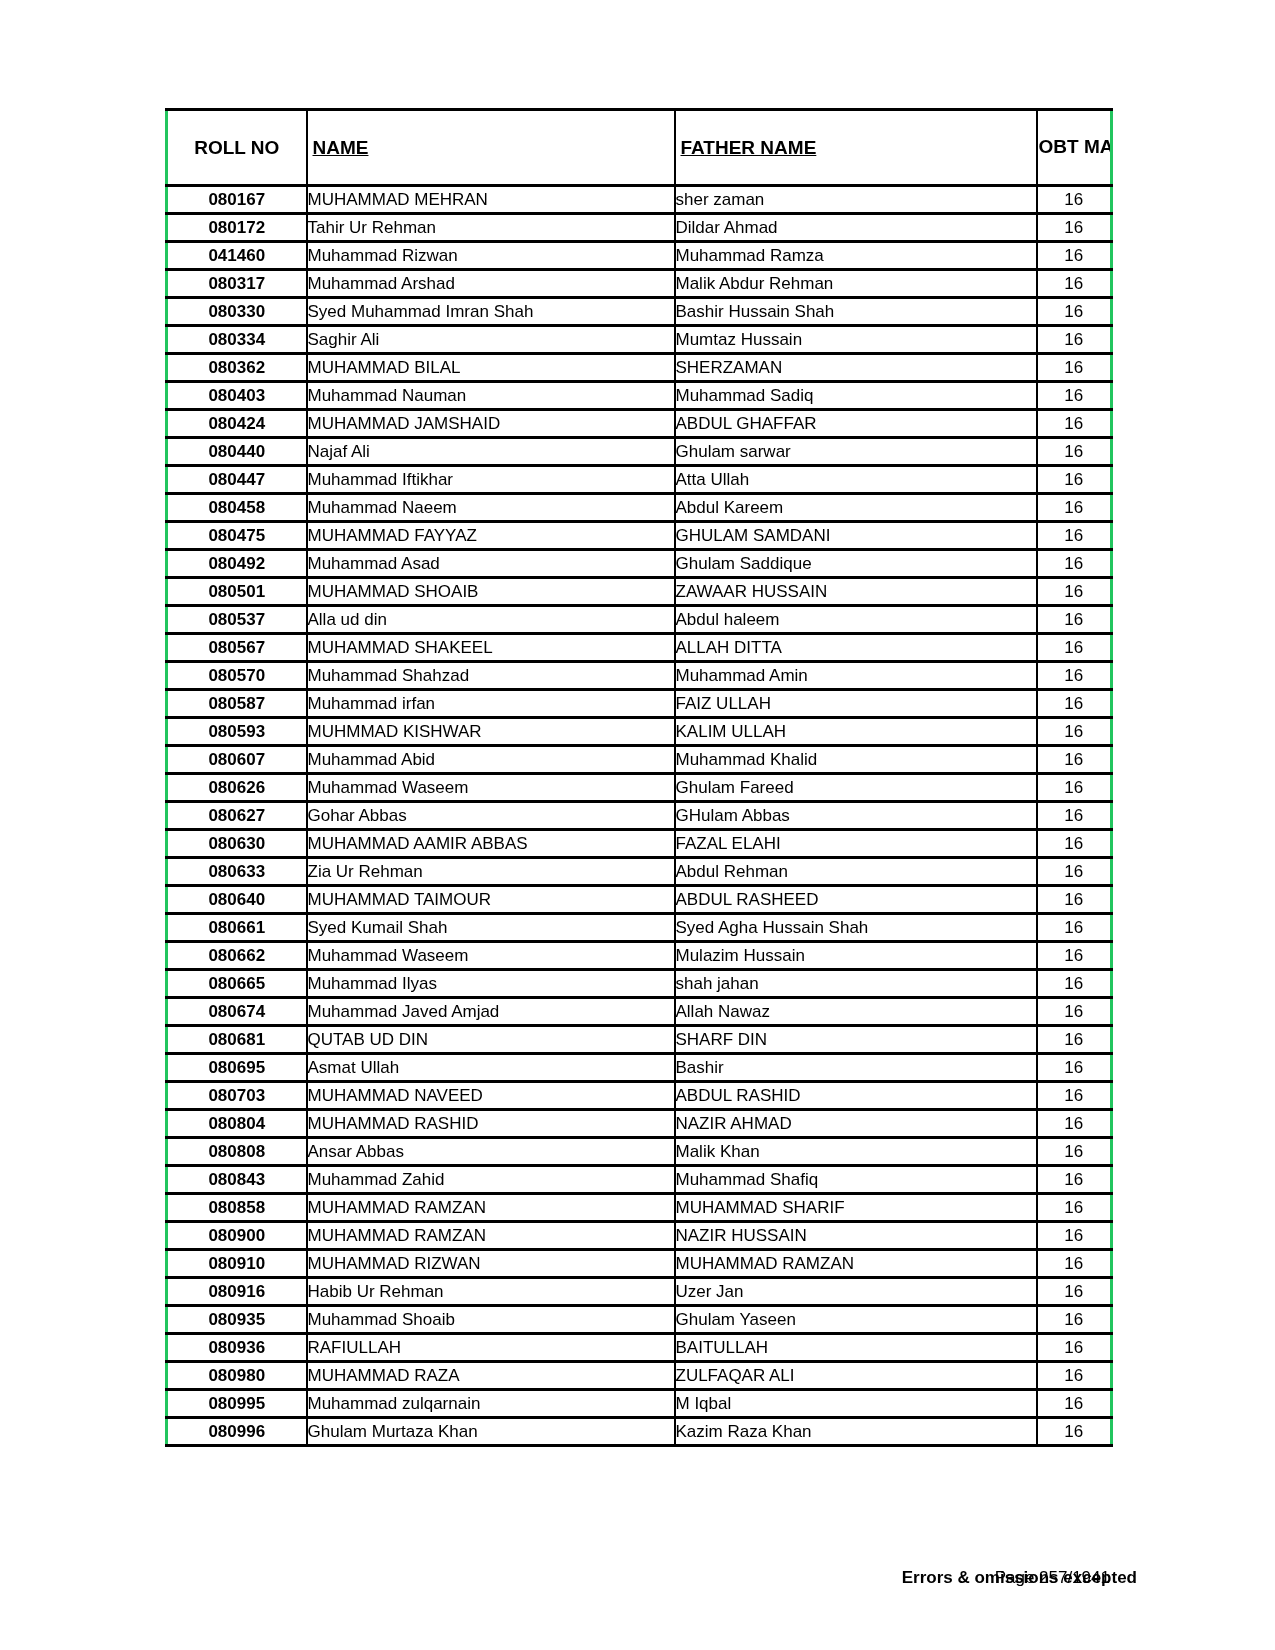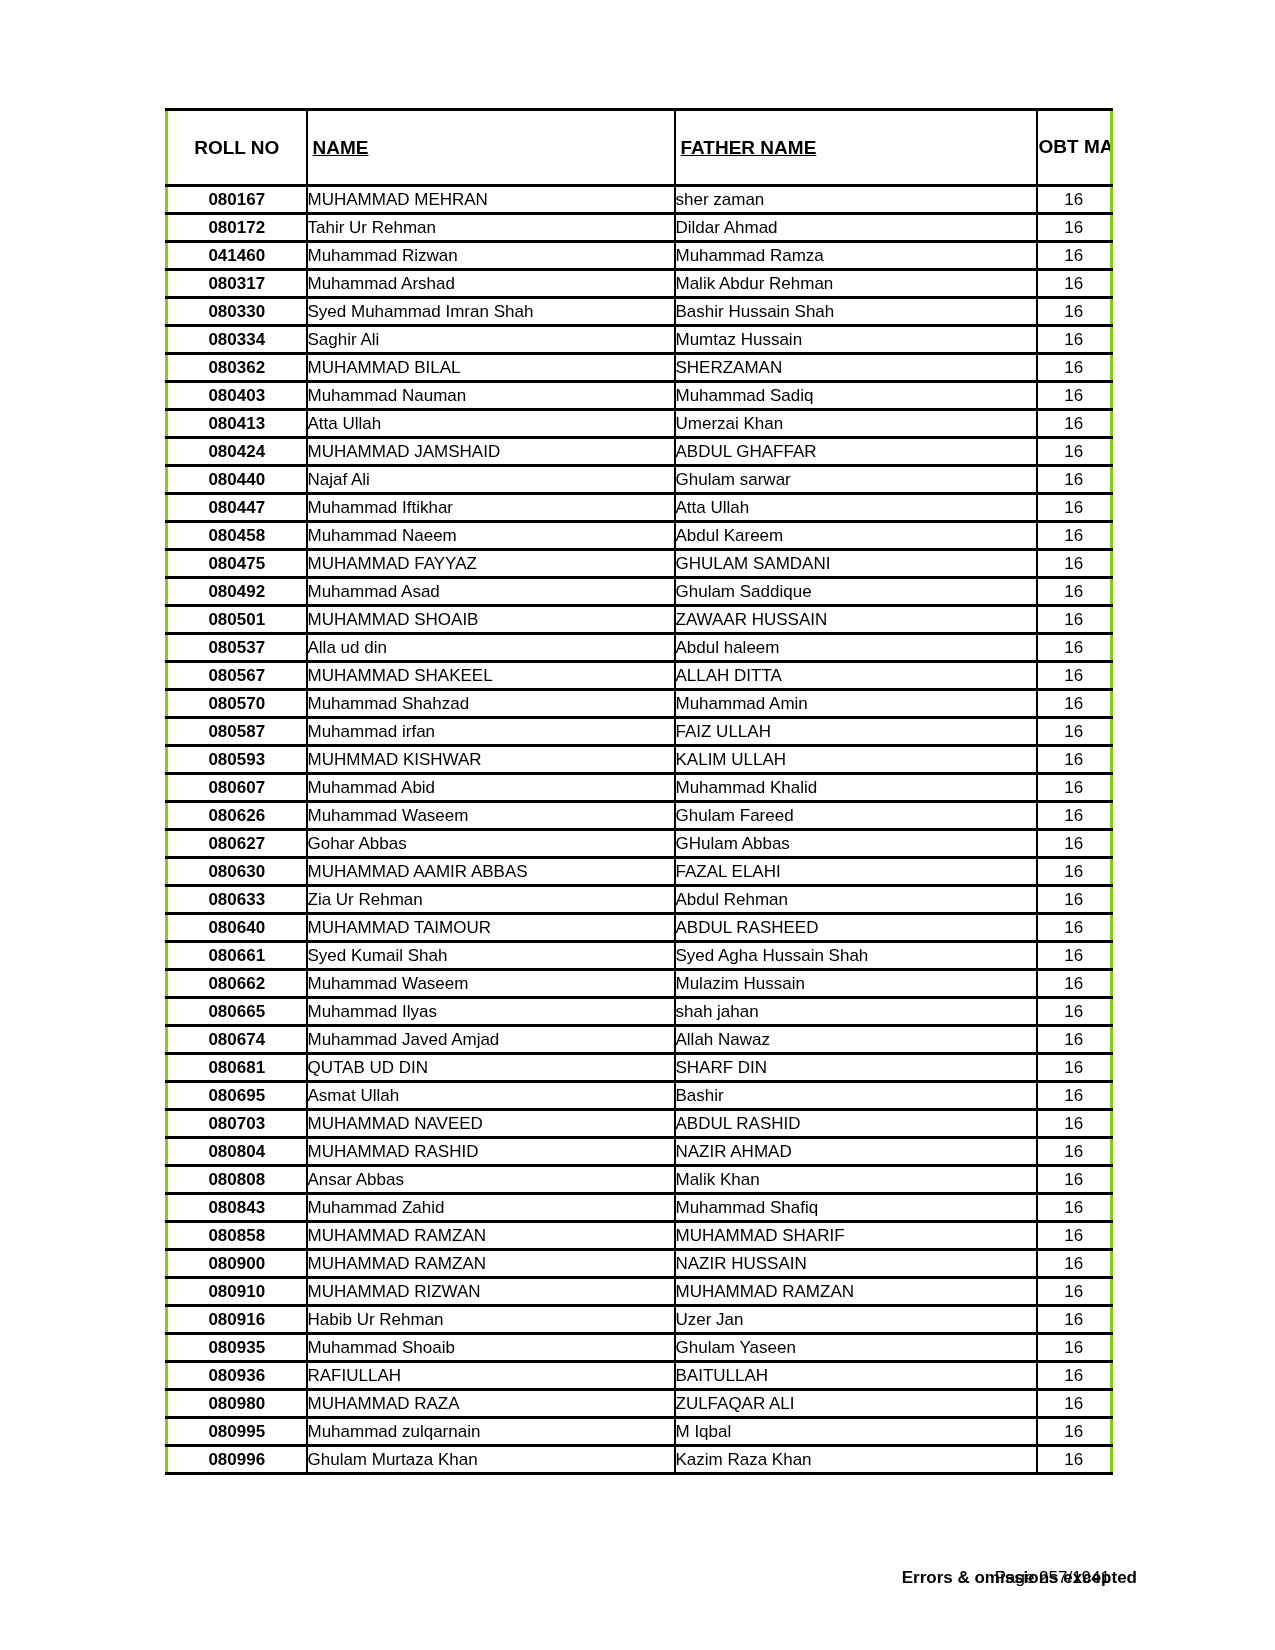--- a/index.html
+++ b/index.html
@@ -14,21 +14,21 @@
   .table-wrap {
     position: absolute;
     left: 165px;
     top: 108px;
     width: 945px;
   }
   table.results {
     border-collapse: collapse;
     table-layout: fixed;
     width: 100%;
-    border: 3px solid #84cc16;
+    border: 3px solid #22c55e;
   }
   table.results th, table.results td {
     border-top: 3px solid #000000;
     border-bottom: 3px solid #000000;
     border-left: 2px solid #000000;
     border-right: 2px solid #000000;
     overflow: hidden;
     white-space: nowrap;
     background: #ffffff;
   }
@@ -135,26 +135,20 @@
           <td class="c-father">SHERZAMAN</td>
           <td class="c-marks">16</td>
         </tr>
         <tr>
           <td class="c-roll">080403</td>
           <td class="c-name">Muhammad Nauman</td>
           <td class="c-father">Muhammad Sadiq</td>
           <td class="c-marks">16</td>
         </tr>
         <tr>
-          <td class="c-roll">080413</td>
-          <td class="c-name">Atta Ullah</td>
-          <td class="c-father">Umerzai Khan</td>
-          <td class="c-marks">16</td>
-        </tr>
-        <tr>
           <td class="c-roll">080424</td>
           <td class="c-name">MUHAMMAD JAMSHAID</td>
           <td class="c-father">ABDUL GHAFFAR</td>
           <td class="c-marks">16</td>
         </tr>
         <tr>
           <td class="c-roll">080440</td>
           <td class="c-name">Najaf Ali</td>
           <td class="c-father">Ghulam sarwar</td>
           <td class="c-marks">16</td>

